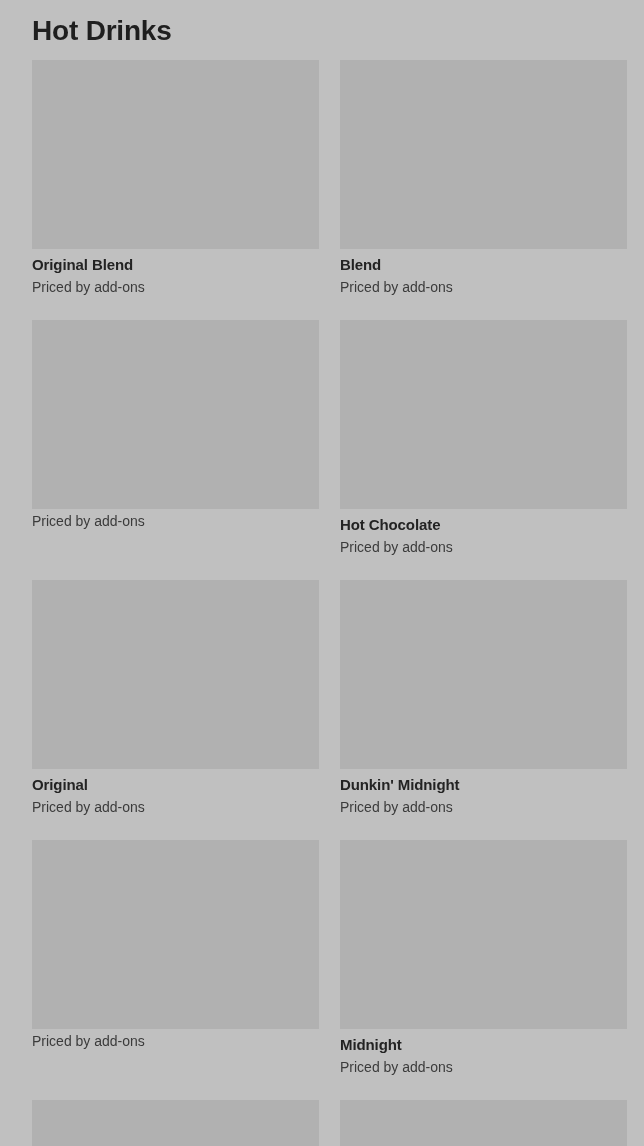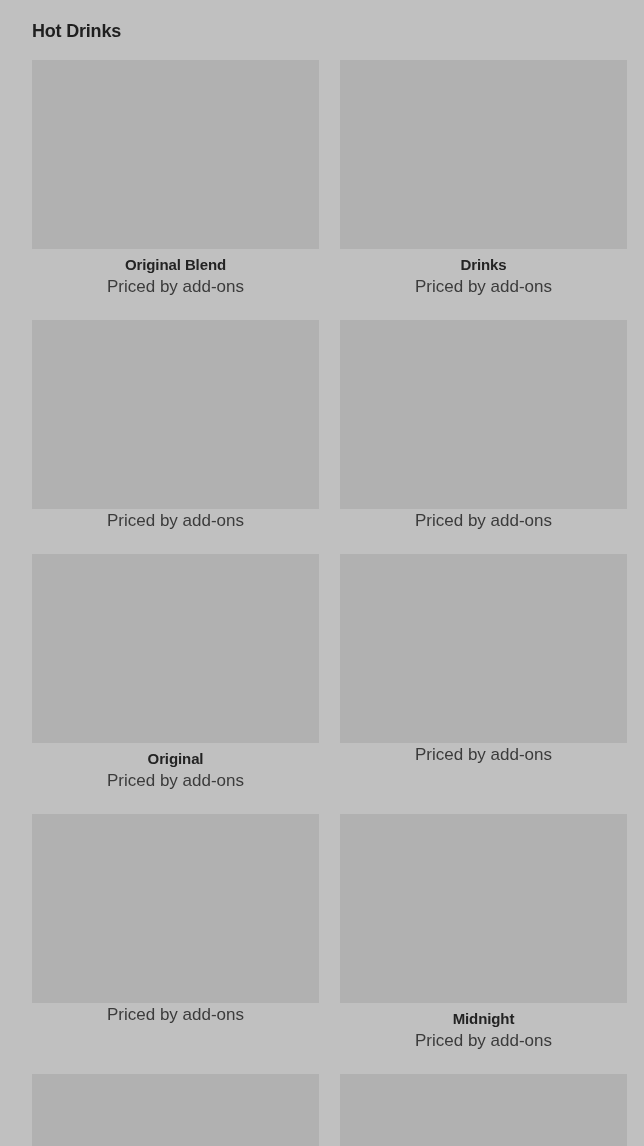--- a/index.html
+++ b/index.html
@@ -18,21 +18,21 @@
 
   .page {
     width: 644px;
     height: 1146px;
     position: relative;
     background: #c0c0c0;
     overflow: hidden;
   }
 
   .section-title {
-    font-size: 18px;
+    font-size: 28px;
     font-weight: bold;
     color: #1f1f1f;
     letter-spacing: -0.2px;
     padding: 16px 0 0 32px;
     line-height: 30px;
   }
 
   .grid {
     display: grid;
     grid-template-columns: 287px 287px;
@@ -40,42 +40,42 @@
     row-gap: 0px;
     padding: 14px 32px 0 32px;
   }
 
   .card {
     width: 287px;
     margin-bottom: 24px;
     background: transparent;
     border: none;
     display: block;
-    text-align: center;
+    text-align: left;
   }
 
   .card-image {
     width: 287px;
     height: 189px;
     background: #b1b1b1;
     display: block;
   }
 
   .card-title {
     font-size: 15px;
     font-weight: bold;
     color: #232323;
     line-height: 20px;
     padding-top: 6px;
     letter-spacing: -0.1px;
     white-space: nowrap;
   }
 
   .card-subtitle {
-    font-size: 17px;
+    font-size: 14px;
     font-weight: normal;
     color: #3b3b3b;
     line-height: 18px;
     padding-top: 3px;
     white-space: nowrap;
   }
 </style>
 </head>
 <body>
 
@@ -86,42 +86,44 @@
   <div class="grid">
 
     <div class="card">
       <div class="card-image"></div>
       <div class="card-title">Original Blend</div>
       <div class="card-subtitle">Priced by add-ons</div>
     </div>
 
     <div class="card">
       <div class="card-image"></div>
-      <div class="card-title">Drinks</div>
+      <div class="card-title">Blend</div>
       <div class="card-subtitle">Priced by add-ons</div>
     </div>
 
     <div class="card">
       <div class="card-image"></div>
       <div class="card-subtitle">Priced by add-ons</div>
     </div>
 
     <div class="card">
       <div class="card-image"></div>
+      <div class="card-title">Hot Chocolate</div>
       <div class="card-subtitle">Priced by add-ons</div>
     </div>
 
     <div class="card">
       <div class="card-image"></div>
       <div class="card-title">Original</div>
       <div class="card-subtitle">Priced by add-ons</div>
     </div>
 
     <div class="card">
       <div class="card-image"></div>
+      <div class="card-title">Dunkin' Midnight</div>
       <div class="card-subtitle">Priced by add-ons</div>
     </div>
 
     <div class="card">
       <div class="card-image"></div>
       <div class="card-subtitle">Priced by add-ons</div>
     </div>
 
     <div class="card">
       <div class="card-image"></div>

